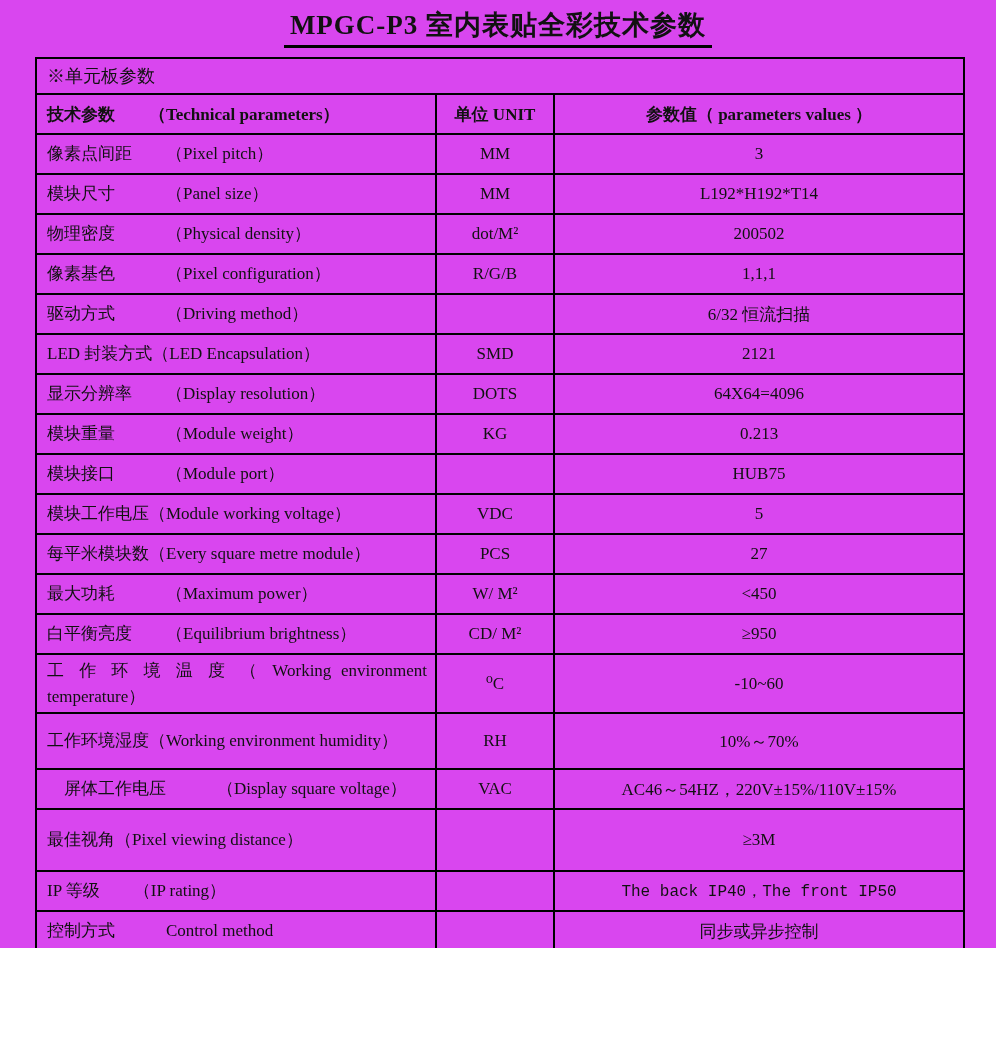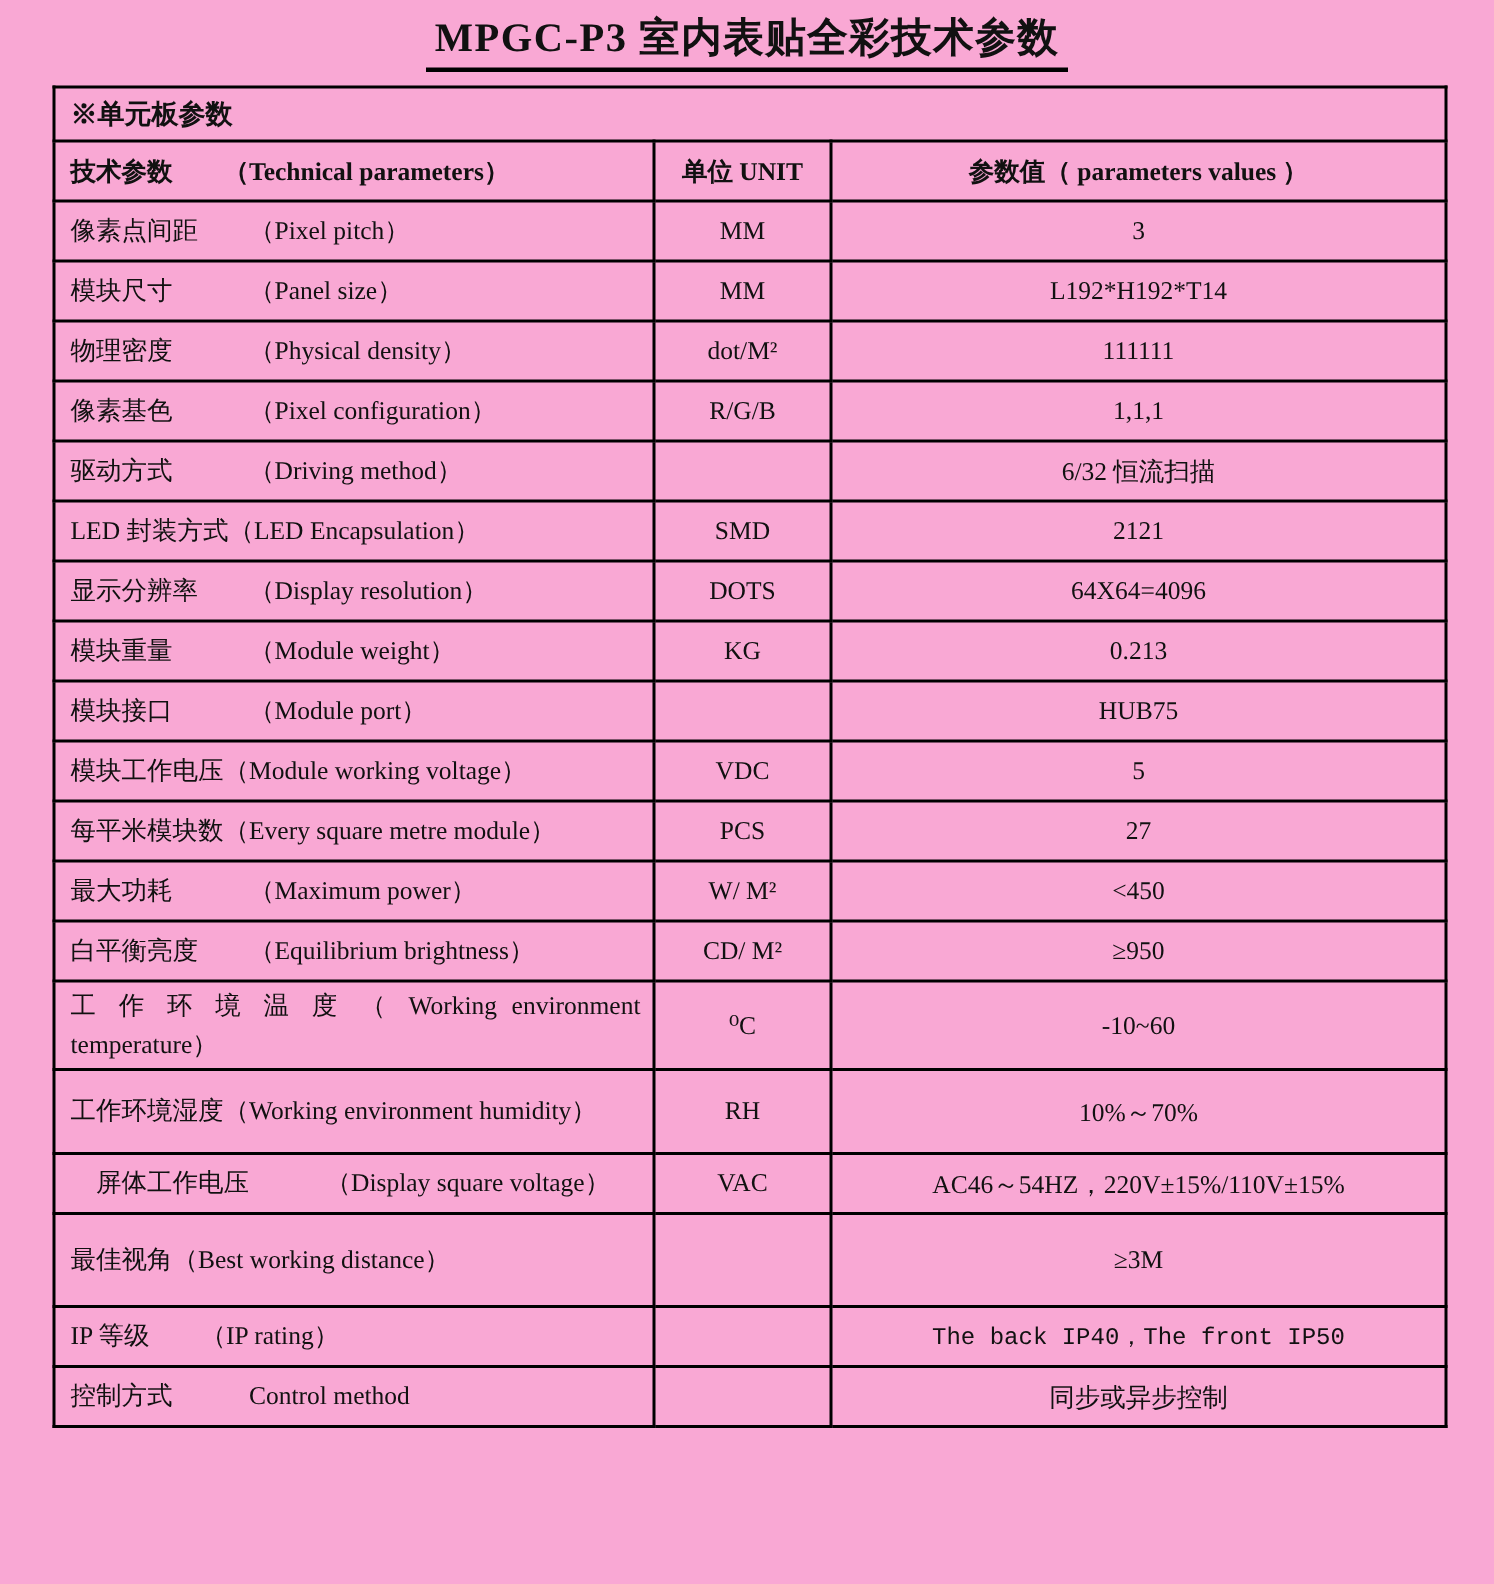--- a/index.html
+++ b/index.html
@@ -4,22 +4,22 @@
 <style>
   * { margin: 0; padding: 0; box-sizing: border-box; }
   html, body {
     background: #ffffff;
     font-family: "Liberation Serif", "DejaVu Serif", serif;
     color: #111111;
   }
   .page {
     position: relative;
     width: 996px;
-    height: 1056px;
-    background: #f9a8d4;
+    height: 948px;
+    background: #d946ef;
     overflow: hidden;
   }
   .title-wrap {
     text-align: center;
     padding-top: 8px;
   }
   .doc-title {
     display: inline-block;
     font-size: 27px;
     font-weight: bold;
@@ -41,21 +41,21 @@
     font-size: 17px;
     vertical-align: middle;
     overflow: hidden;
   }
   col.c-param { width: 400px; }
   col.c-unit  { width: 118px; }
   col.c-value { width: 410px; }
 
   tr.section-row td {
     height: 36px;
-    font-weight: bold;
+    font-weight: normal;
     font-size: 18px;
     text-align: left;
     padding-left: 10px;
   }
   tr.header-row th {
     height: 40px;
     font-weight: bold;
   }
   tr.header-row th.col-param {
     text-align: left;
@@ -119,21 +119,21 @@
           <td class="value">3</td>
         </tr>
         <tr>
           <td class="param">模块尺寸　　　（Panel size）</td>
           <td class="unit">MM</td>
           <td class="value">L192*H192*T14</td>
         </tr>
         <tr>
           <td class="param">物理密度　　　（Physical density）</td>
           <td class="unit">dot/M²</td>
-          <td class="value">111111</td>
+          <td class="value">200502</td>
         </tr>
         <tr>
           <td class="param">像素基色　　　（Pixel configuration）</td>
           <td class="unit">R/G/B</td>
           <td class="value">1,1,1</td>
         </tr>
         <tr>
           <td class="param">驱动方式　　　（Driving method）</td>
           <td class="unit"></td>
           <td class="value">6/32 恒流扫描</td>
@@ -187,21 +187,21 @@
           <td class="param">工作环境湿度（Working environment humidity）</td>
           <td class="unit">RH</td>
           <td class="value">10%～70%</td>
         </tr>
         <tr>
           <td class="param">　屏体工作电压　　　（Display square voltage）</td>
           <td class="unit">VAC</td>
           <td class="value">AC46～54HZ，220V±15%/110V±15%</td>
         </tr>
         <tr>
-          <td class="param">最佳视角（Best working distance）</td>
+          <td class="param">最佳视角（Pixel viewing distance）</td>
           <td class="unit"></td>
           <td class="value">≥3M</td>
         </tr>
         <tr>
           <td class="param">IP 等级　　（IP rating）</td>
           <td class="unit"></td>
           <td class="value mono">The back IP40，The front IP50</td>
         </tr>
         <tr>
           <td class="param">控制方式　　　Control method</td>

